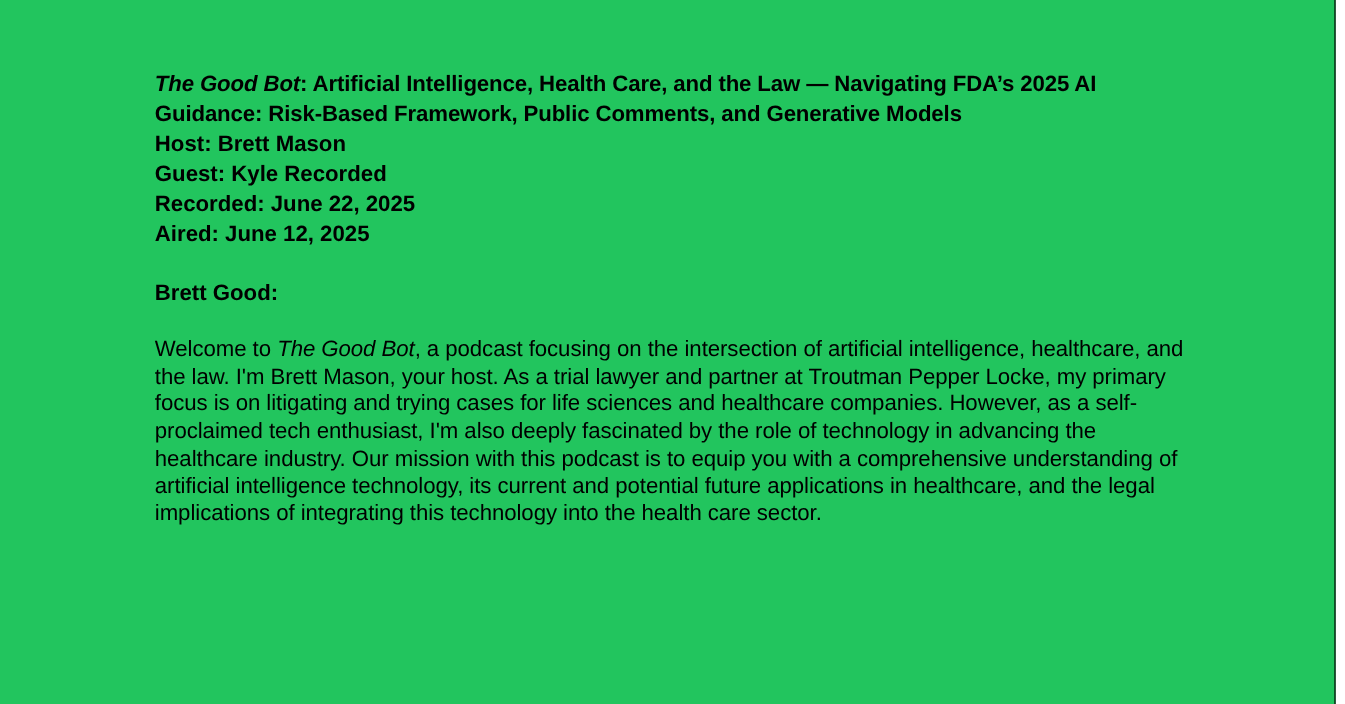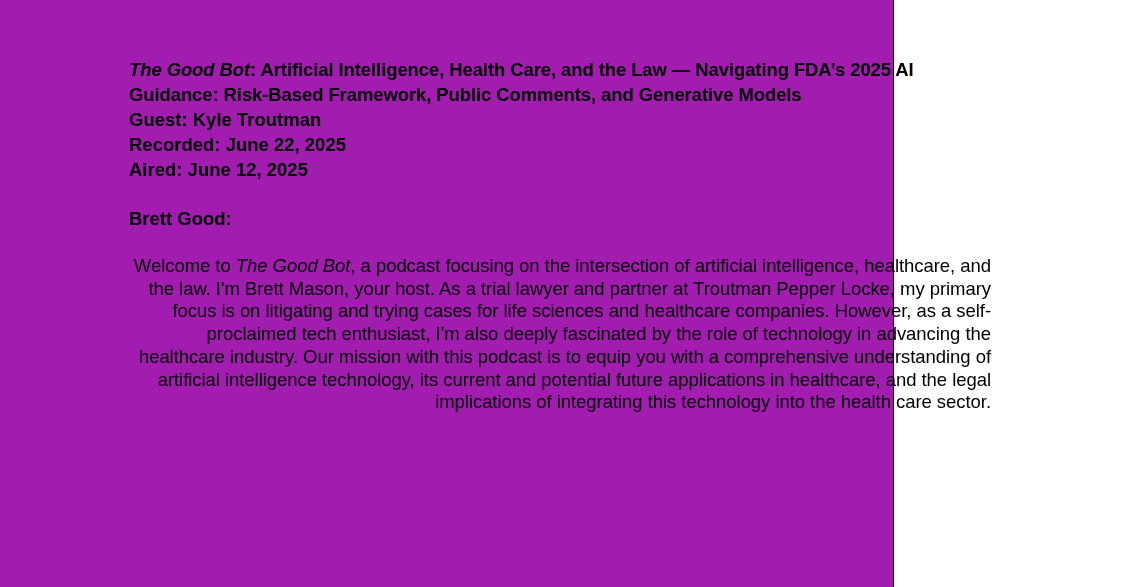--- a/index.html
+++ b/index.html
@@ -12,23 +12,23 @@
     background: #ffffff;
     font-family: "Liberation Sans", sans-serif;
     color: #000000;
     overflow: hidden;
     position: relative;
   }
   .page {
     position: absolute;
     top: 0;
     left: 0;
-    width: 894px;
+    width: 1113px;
     height: 587px;
-    background: #a21caf;
+    background: #22c55e;
     border-right: 1px solid #000000;
     box-sizing: border-box;
   }
   .content {
     position: absolute;
     left: 129px;
     top: 57px;
     width: 862px;
   }
   .title-block {
@@ -49,41 +49,42 @@
     height: 24px;
   }
   .speaker {
     font-weight: bold;
     font-size: 18.5px;
     line-height: 25px;
   }
   .para {
     font-size: 18.5px;
     line-height: 22.7px;
-    text-align: right;
+    text-align: left;
     letter-spacing: -0.05px;
   }
   .para em {
     font-style: italic;
   }
   .para-gap {
     height: 22px;
   }
 </style>
 </head>
 <body>
 
 <div class="page">
   <div class="content">
 
     <div class="title-block">
       <span class="title-italic">The Good Bot</span><span>: Artificial Intelligence, Health Care, and the Law — Navigating FDA’s 2025 AI Guidance: Risk-Based Framework, Public Comments, and Generative Models</span>
     </div>
 
-    <div class="meta-line">Guest: Kyle Troutman</div>
+    <div class="meta-line">Host: Brett Mason</div>
+    <div class="meta-line">Guest: Kyle Recorded</div>
     <div class="meta-line">Recorded: June 22, 2025</div>
     <div class="meta-line">Aired: June 12, 2025</div>
 
     <div class="spacer"></div>
 
     <div class="speaker">Brett Good:</div>
 
     <div class="spacer"></div>
 
     <div class="para">

